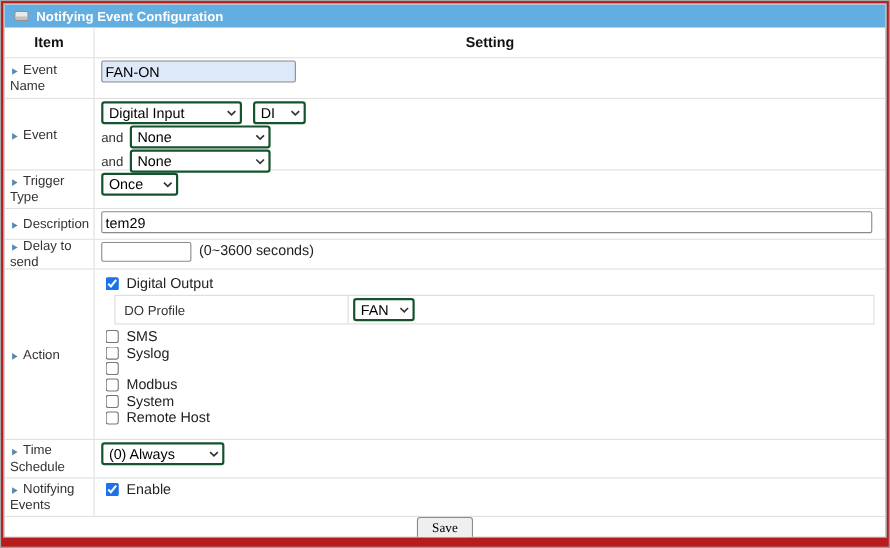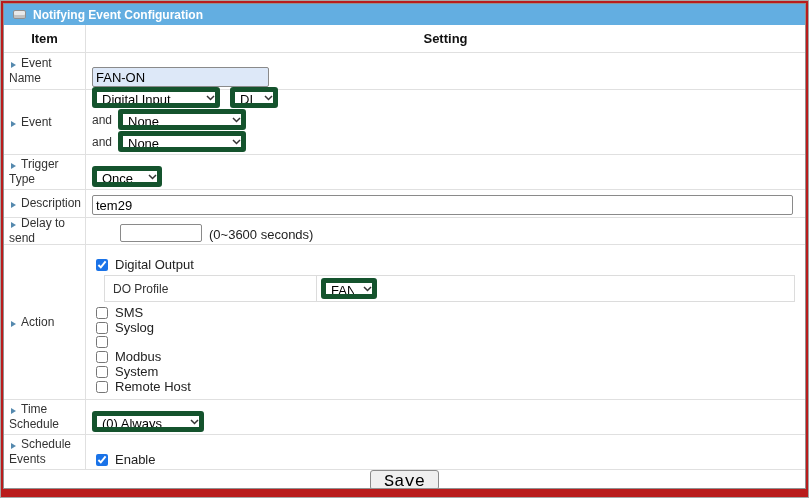--- a/index.html
+++ b/index.html
@@ -38,60 +38,60 @@
   }
   .row { display:flex; border-bottom:1px solid #e0e0e0; flex-shrink:0; }
   .item-cell {
     flex:0 0 82px; width:82px;
     border-right:1px solid #e0e0e0;
     display:flex; align-items:center;
     padding:2px 2px 2px 5px;
     font-size:12px; color:#333333;
     line-height:15px;
   }
-  .setting-cell { flex:1; display:flex; align-items:flex-end; padding:2px 4px 2px 6px; }
+  .setting-cell { flex:1; display:flex; align-items:flex-start; padding:2px 4px 2px 6px; }
   .thead { height:28px; }
   .thead .item-cell, .thead .setting-cell {
     justify-content:center; align-items:center;
     font-size:13px; font-weight:bold; color:#111111; padding:0;
   }
   .tri {
     display:inline-block; width:0; height:0;
     border-left:5px solid #5589ae;
     border-top:3.5px solid transparent;
     border-bottom:3.5px solid transparent;
     margin-right:5px; margin-left:2px;
     position:relative; top:1px;
   }
   .r-eventname { height:37px; }
   .r-event    { height:65px; }
   .r-trigger  { height:35px; }
   .r-desc     { height:28px; }
-  .r-delay    { height:27px;gap:28px; }
+  .r-delay    { height:27px; }
   .r-action   { height:155px; }
   .r-time     { height:35px; }
   .r-notify   { height:35px; }
 
   .txt {
     height:20px;
     border:1px solid #8a8a8a;
     border-radius:2px;
     font-family:"Liberation Sans",sans-serif;
     font-size:13px;
     padding:0 3px;
     background:#ffffff;
     color:#000000;
   }
   .txt.hl { background:#dde8f8; }
 
   .sel { position:relative; display:inline-block; height:21px; }
   .sel select {
     appearance:none; -webkit-appearance:none; -moz-appearance:none;
     width:100%; height:21px;
-    border:5px solid #14532d; border-radius:3px;
+    border:2px solid #14532d; border-radius:3px;
     background:#ffffff;
     font-family:"Liberation Sans",sans-serif;
     font-size:13px; color:#000000;
     padding:0 18px 0 5px;
   }
   .sel .chev { position:absolute; right:5px; top:8px; pointer-events:none; }
 
   .stack { display:flex; flex-direction:column; justify-content:center; row-gap:1px; width:100%; }
   .line { display:flex; align-items:center; }
   .and-label { font-size:12px; color:#333333; margin-right:4px; width:22px; flex-shrink:0; }
@@ -120,22 +120,22 @@
     flex:0 0 212px;
     border-right:1px solid #dcdcdc;
     padding:5px 8px;
     font-size:12px; color:#333333;
     display:flex; align-items:center;
   }
   .do-cell-value { flex:1; padding:2px 4px; display:flex; align-items:center; }
 
   .footer { flex:1; display:flex; align-items:center; justify-content:center; }
   .save-btn {
-    font-family:Liberation Mono, monospace;
-    font-size:17px; color:#000000;
+    font-family:Liberation Serif, serif;
+    font-size:12px; color:#000000;
     background:#efefef;
     border:1px solid #8a8a8a;
     border-radius:3px;
     padding:1px 13px;
     height:20px;
   }
 </style>
 </head>
 <body>
 
@@ -293,21 +293,21 @@
           <select><option>(0) Always</option></select>
           <svg class="chev" width="9" height="6" viewBox="0 0 9 6">
               <path d="M1 1l3.5 3.5L8 1" fill="none" stroke="#333" stroke-width="1.5"></path>
             </svg>
         </span>
       </div>
     </div>
 
     <div class="row r-notify">
       <div class="item-cell">
-        <div><span class="tri"></span><span>Schedule Events</span></div>
+        <div><span class="tri"></span><span>Notifying Events</span></div>
       </div>
       <div class="setting-cell">
         <label class="cbl">
           <input type="checkbox" checked="" style="">
           <span>Enable</span>
         </label>
       </div>
     </div>
 
     <div class="footer">

